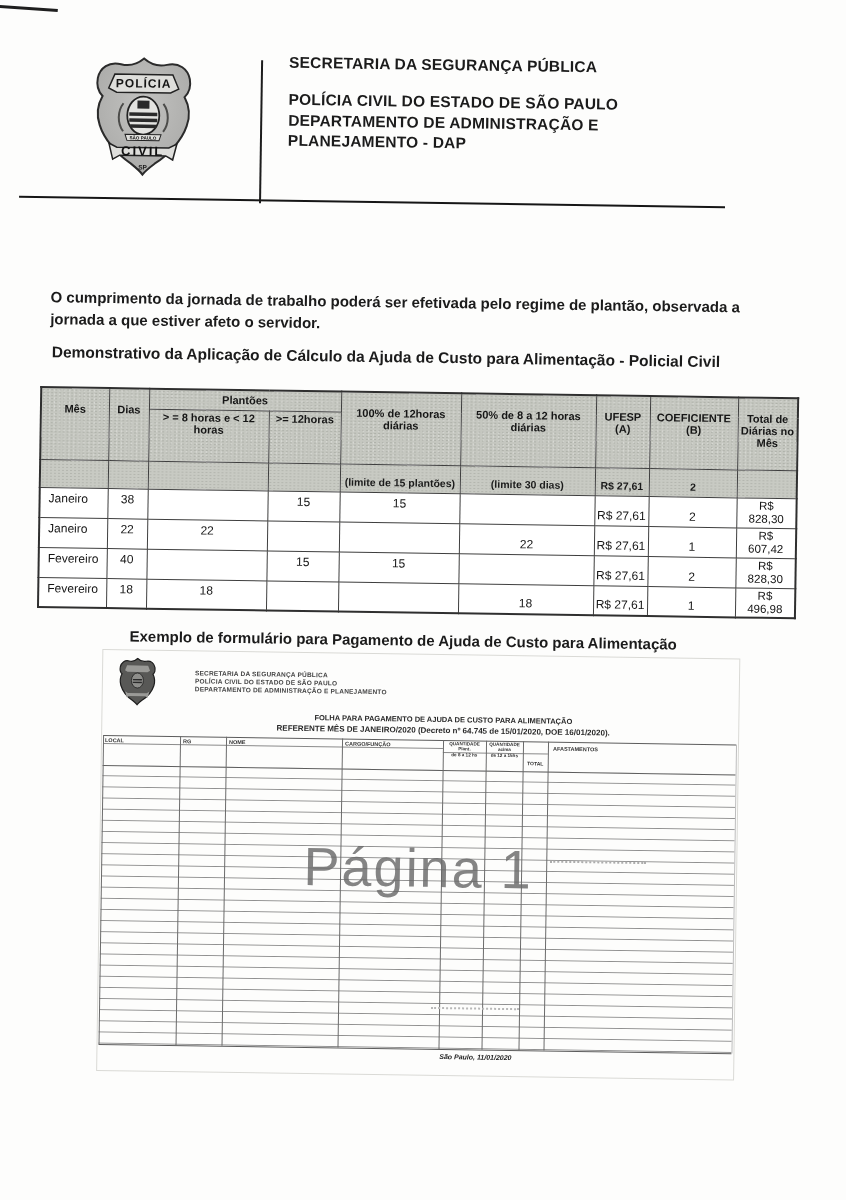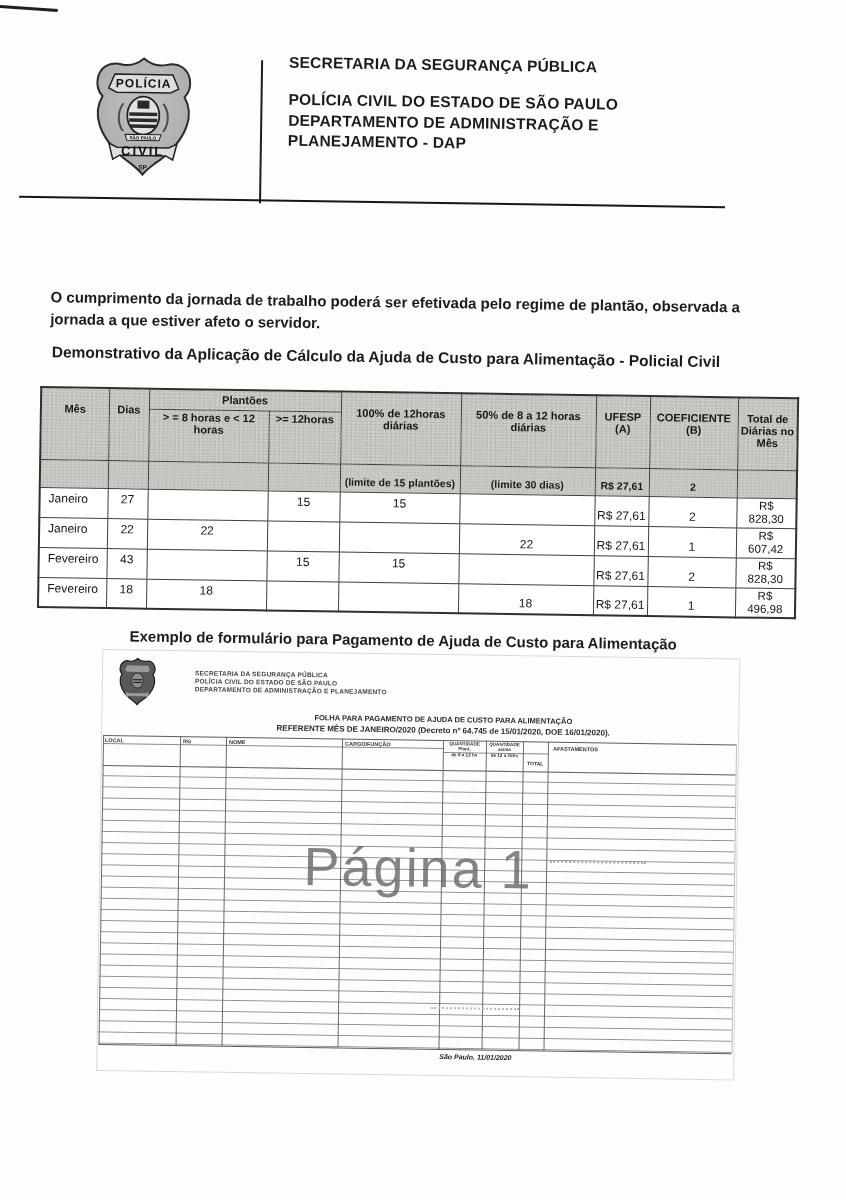--- a/index.html
+++ b/index.html
@@ -156,21 +156,21 @@
         <td></td>
         <td></td>
         <td>(limite de 15 plantões)</td>
         <td>(limite 30 dias)</td>
         <td>R$  27,61</td>
         <td>2</td>
         <td></td>
       </tr>
       <tr class="dr">
         <td class="mes">Janeiro</td>
-        <td>27</td>
+        <td>38</td>
         <td></td>
         <td>15</td>
         <td>15</td>
         <td class="lo"></td>
         <td class="lo">R$  27,61</td>
         <td class="lo">2</td>
         <td class="tot pre">R$
 828,30</td>
       </tr>
       <tr class="dr">
@@ -180,21 +180,21 @@
         <td></td>
         <td></td>
         <td class="lo">22</td>
         <td class="lo">R$  27,61</td>
         <td class="lo">1</td>
         <td class="tot pre">R$
 607,42</td>
       </tr>
       <tr class="dr">
         <td class="mes">Fevereiro</td>
-        <td>43</td>
+        <td>40</td>
         <td></td>
         <td>15</td>
         <td>15</td>
         <td class="lo"></td>
         <td class="lo">R$  27,61</td>
         <td class="lo">2</td>
         <td class="tot pre">R$
 828,30</td>
       </tr>
       <tr class="dr">

